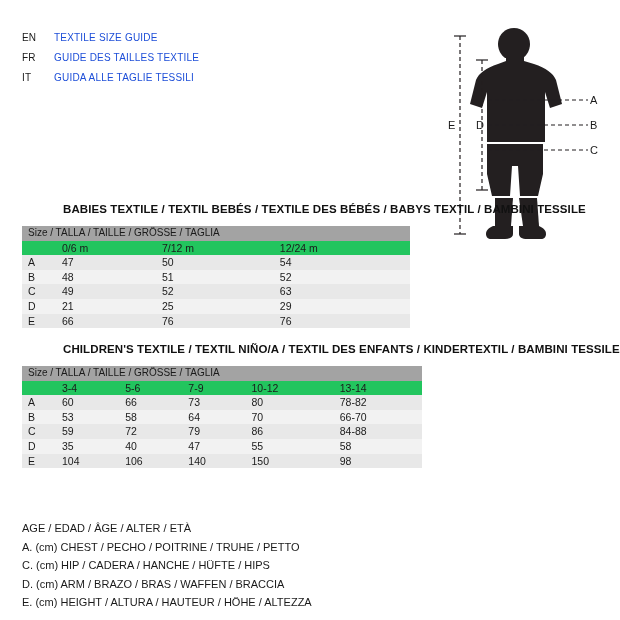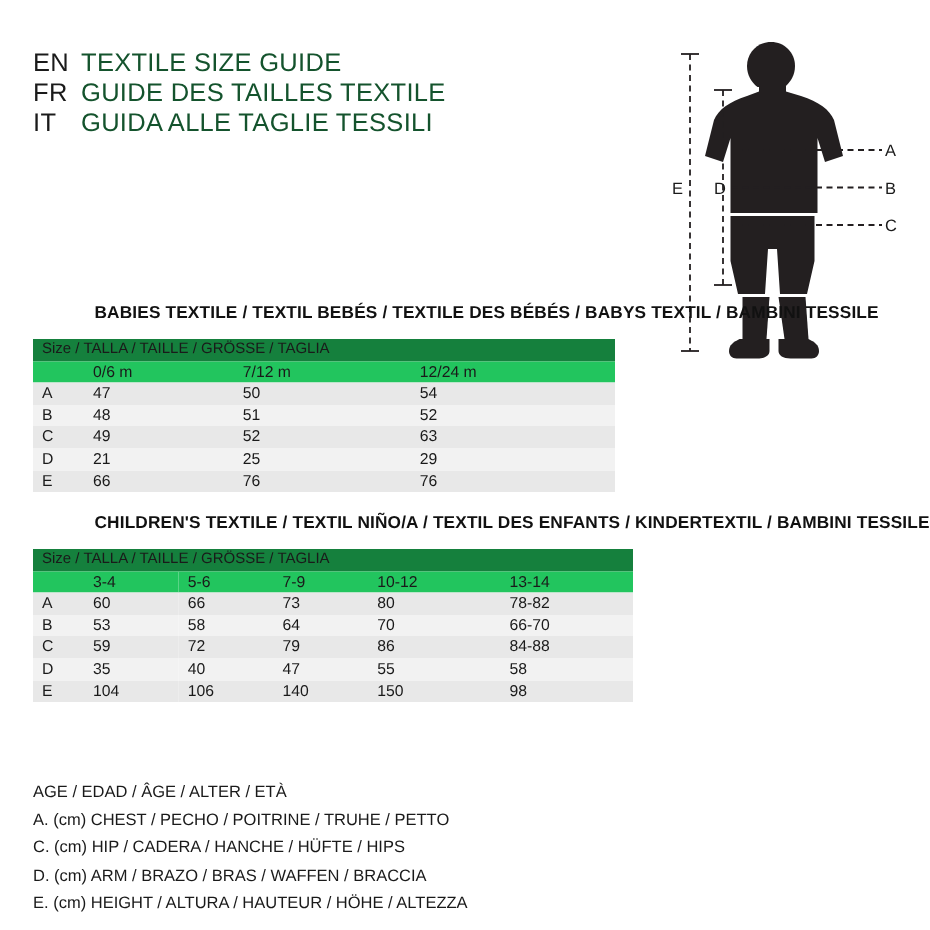--- a/index.html
+++ b/index.html
@@ -26,30 +26,30 @@
   .lang-block {
     position: absolute;
     left: 22px;
     top: 32px;
     width: 330px;
   }
   .lang-row {
     display: flex;
     align-items: baseline;
     height: 20px;
-    font-size: 17px;
+    font-size: 10px;
     letter-spacing: 0.2px;
   }
   .lang-code {
     width: 32px;
     flex: 0 0 32px;
     color: #1a1a1a;
   }
   .lang-title {
-    color: #14532d;
+    color: #1d4ed8;
     white-space: nowrap;
   }
 
   
   .figure-area {
     position: absolute;
     left: 440px;
     top: 22px;
     width: 170px;
     height: 230px;
@@ -86,21 +86,21 @@
 
   table.size-table td, table.size-table th {
     padding: 0 0 0 6px;
     text-align: left;
     font-weight: normal;
     height: 14.6px;
     line-height: 14.6px;
     vertical-align: middle;
   }
   table.size-table tr.head-row td {
-    background: #15803d;
+    background: #a3a3a3;
     font-size: 10px;
     height: 14px;
   }
   table.size-table tr.sub-row td {
     background: #22c55e;
   }
   table.size-table tr.band td {
     background: #e8e8e8;
   }
   table.size-table tr.band-alt td {

